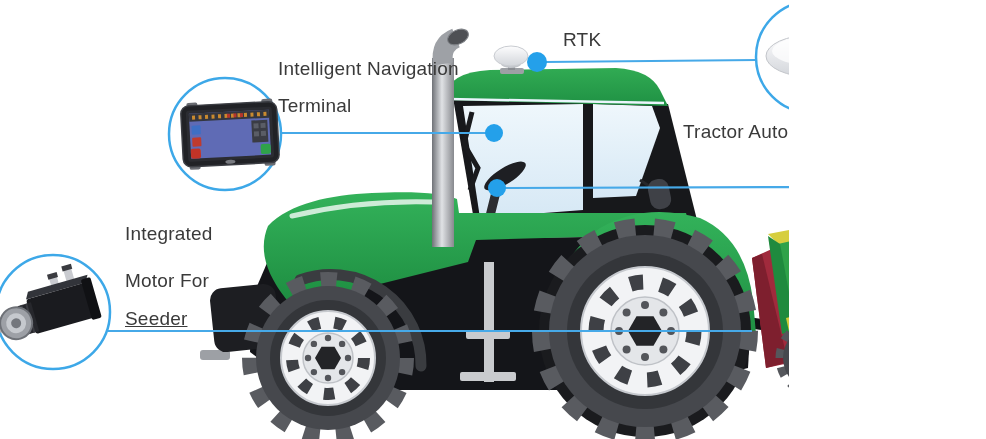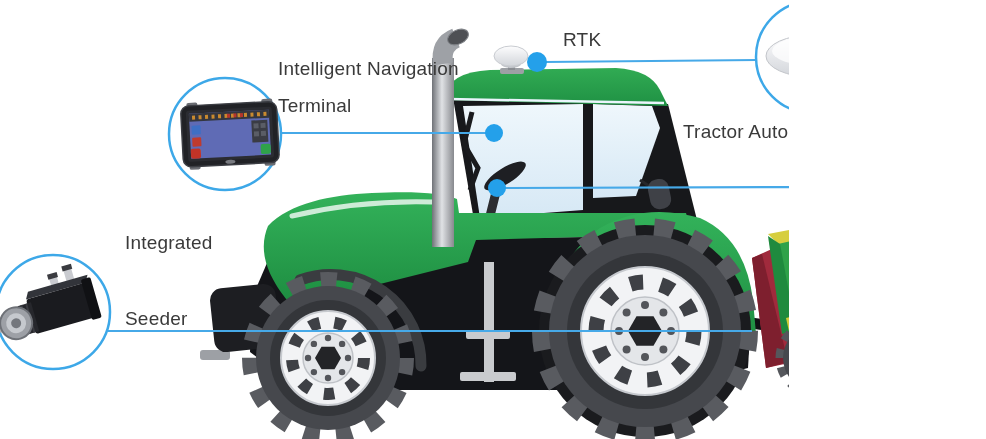--- a/index.html
+++ b/index.html
@@ -10,23 +10,23 @@
   .stage svg{position:absolute;left:0;top:0;}
   .label{
     position:absolute;color:#3a3a3a;font-size:19px;line-height:24px;
     letter-spacing:.2px;white-space:nowrap;
   }
   .lbl-rtk{left:563px;top:28px;}
   .lbl-nav1{left:278px;top:57px;text-align:center;}
   .lbl-nav2{left:278px;top:94px;}
   .lbl-steer1{left:683px;top:120px;}
   .lbl-steer2{left:679px;top:156px;}
-  .lbl-seed1{left:125px;top:231px;}
+  .lbl-seed1{left:125px;top:222px;}
   .lbl-seed2{left:125px;top:269px;}
-  .lbl-seed3{left:125px;top:307px;}
+  .lbl-seed3{left:125px;top:307px;text-decoration:underline;}
 </style>
 </head>
 <body>
 
 <div class="stage">
 
 <svg width="986" height="439" viewBox="0 0 986 439">
   <defs>
     <linearGradient id="gGreen" x1="0" y1="0" x2="0" y2="1">
       <stop offset="0" stop-color="#33B25A"></stop>
@@ -270,14 +270,15 @@
       <circle cx="14" cy="312" r="5" fill="#74777D"></circle>
     </g>
   </g>
 </svg>
 
   <div class="label lbl-rtk">RTK</div>
   <div class="label lbl-nav1">Intelligent Navigation</div>
   <div class="label lbl-steer1">Tractor Auto</div>
   <div class="label lbl-nav2">Terminal</div>
   <div class="label lbl-seed1">Integrated</div>
+  <div class="label lbl-seed2">Motor For</div>
   <div class="label lbl-seed3">Seeder</div>
 </div>
 
 </body></html>

